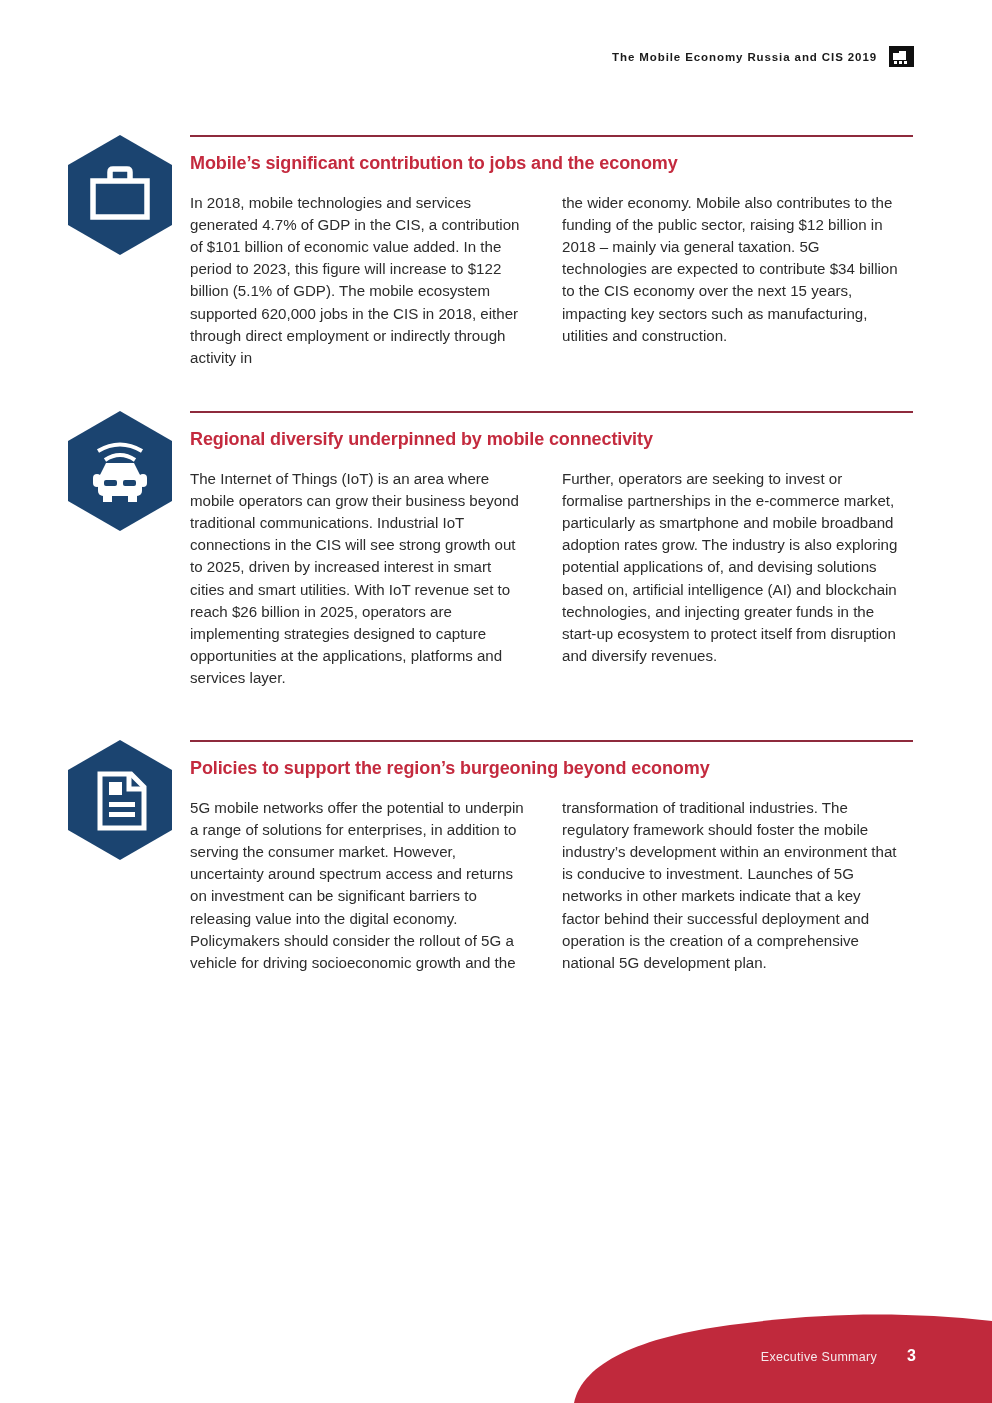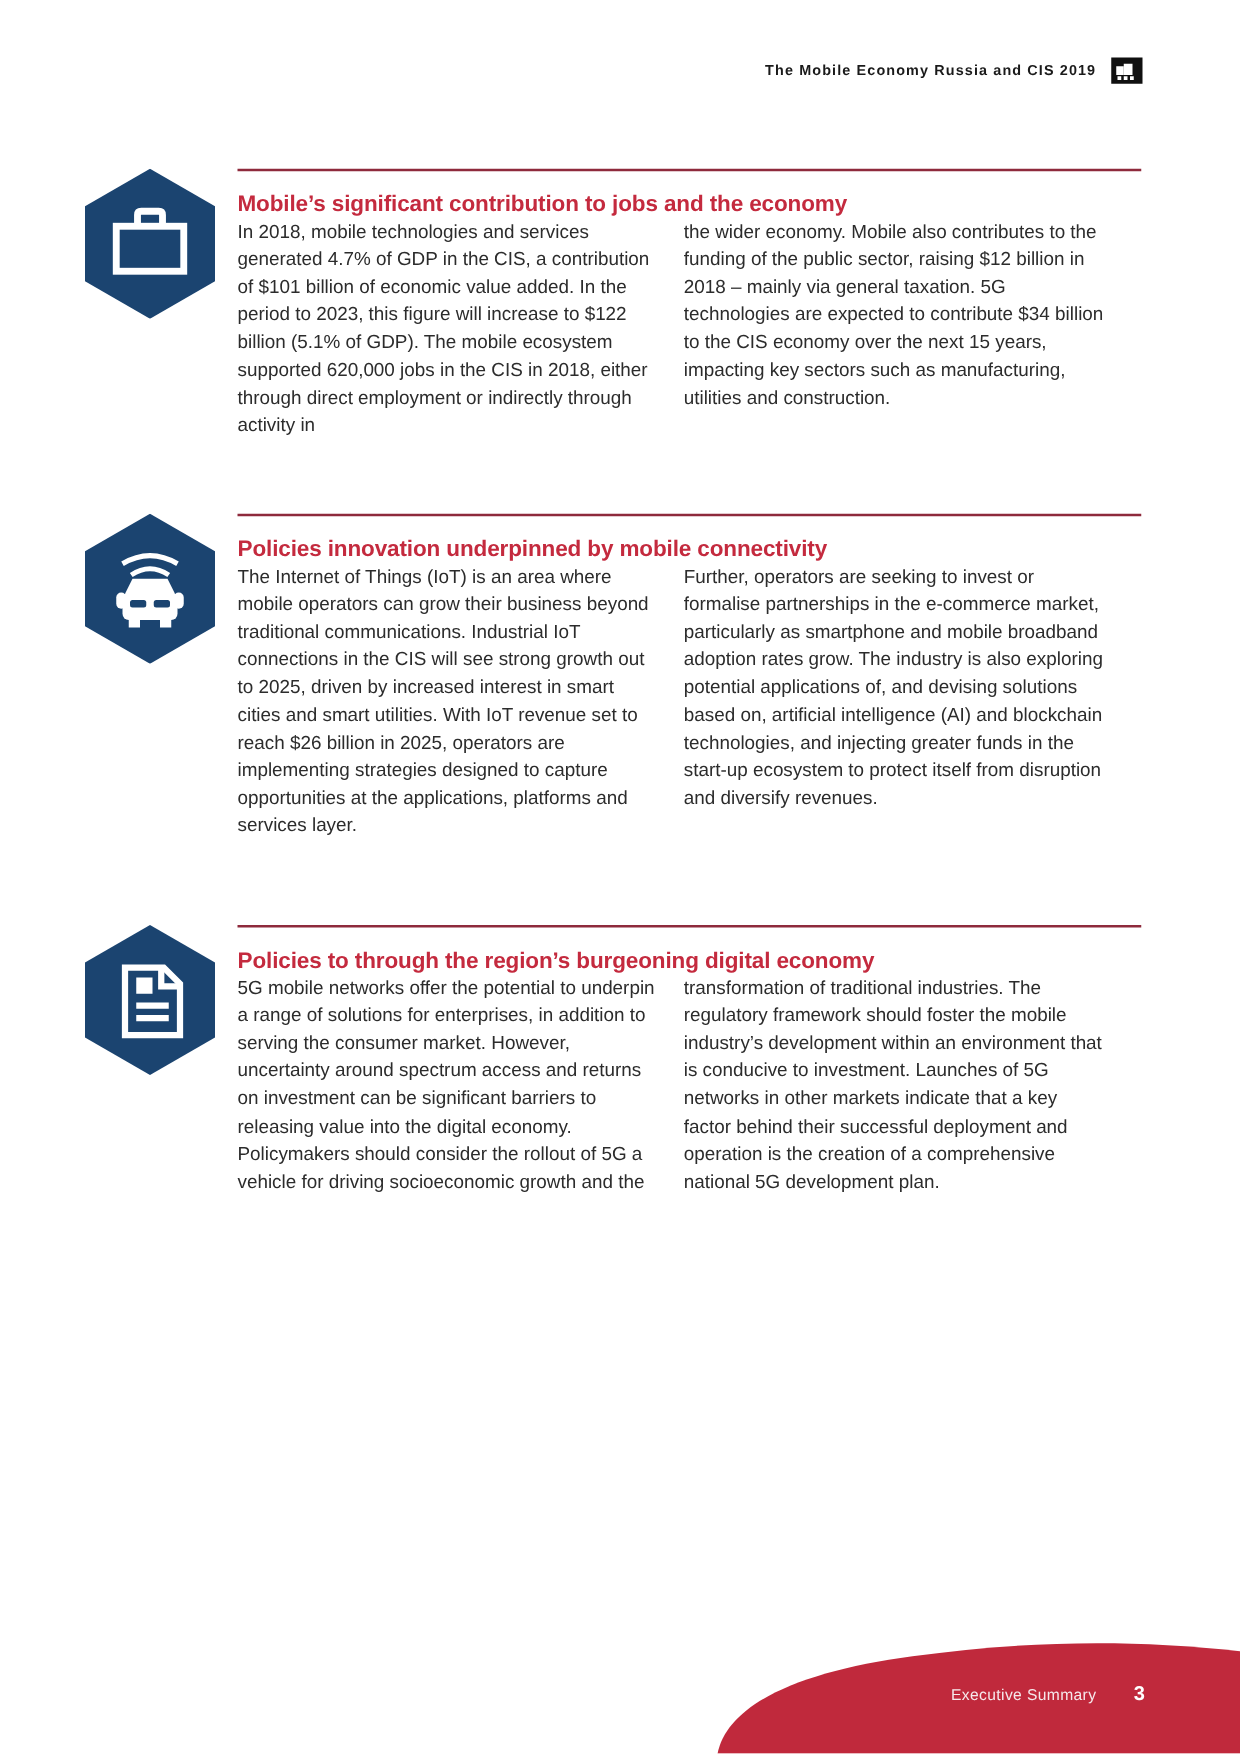--- a/index.html
+++ b/index.html
@@ -98,22 +98,22 @@
     font-size: 18px;
     font-weight: bold;
     color: #c42a3e;
     letter-spacing: -0.1px;
     margin: 16px 0 0 0;
     line-height: 1.2;
   }
 
   .columns {
     display: flex;
-    gap: 20px;
-    margin-top: 0;
+    gap: 35px;
+    margin-top: 17px;
   }
   .col {
     width: 337px;
     flex: none;
   }
   .col p {
     margin: 0;
     font-size: 15.1px;
     line-height: 22.2px;
     color: #2c2c2c;
@@ -211,21 +211,21 @@
             <rect x="55" y="69" width="13" height="6" rx="2"></rect>
           </g>
           <g fill="#ffffff">
             <rect x="35" y="85" width="9" height="6"></rect>
             <rect x="60" y="85" width="9" height="6"></rect>
           </g>
         </svg>
       </div>
       <div class="section-body">
         <div class="rule"></div>
-        <h2 class="section-title">Policies innovation underpinned by mobile connectivity</h2>
+        <h2 class="section-title">Regional diversify underpinned by mobile connectivity</h2>
         <div class="columns">
           <div class="col">
             <p>The Internet of Things (IoT) is an area where mobile operators can grow their business beyond traditional communications. Industrial IoT connections in the CIS will see strong growth out to 2025, driven by increased interest in smart cities and smart utilities. With IoT revenue set to reach $26 billion in 2025, operators are implementing strategies designed to capture opportunities at the applications, platforms and services layer.</p>
           </div>
           <div class="col">
             <p>Further, operators are seeking to invest or formalise partnerships in the e-commerce market, particularly as smartphone and mobile broadband adoption rates grow. The industry is also exploring potential applications of, and devising solutions based on, artificial intelligence (AI) and blockchain technologies, and injecting greater funds in the start-up ecosystem to protect itself from disruption and diversify revenues.</p>
           </div>
         </div>
       </div>
     </div>
@@ -240,21 +240,21 @@
           <path d="M61 35 L61 49 L75 49" fill="none" stroke="#ffffff" stroke-width="5"></path>
           <g fill="#ffffff">
             <rect x="41" y="42" width="13" height="13"></rect>
             <rect x="41" y="62" width="26" height="5"></rect>
             <rect x="41" y="72" width="26" height="5"></rect>
           </g>
         </svg>
       </div>
       <div class="section-body">
         <div class="rule"></div>
-        <h2 class="section-title">Policies to through the region’s burgeoning digital economy</h2>
+        <h2 class="section-title">Policies to support the region’s burgeoning beyond economy</h2>
         <div class="columns">
           <div class="col">
             <p>5G mobile networks offer the potential to underpin a range of solutions for enterprises, in addition to serving the consumer market. However, uncertainty around spectrum access and returns on investment can be significant barriers to releasing value into the digital economy. Policymakers should consider the rollout of 5G a vehicle for driving socioeconomic growth and the</p>
           </div>
           <div class="col">
             <p>transformation of traditional industries. The regulatory framework should foster the mobile industry’s development within an environment that is conducive to investment. Launches of 5G networks in other markets indicate that a key factor behind their successful deployment and operation is the creation of a comprehensive national 5G development plan.</p>
           </div>
         </div>
       </div>
     </div>

